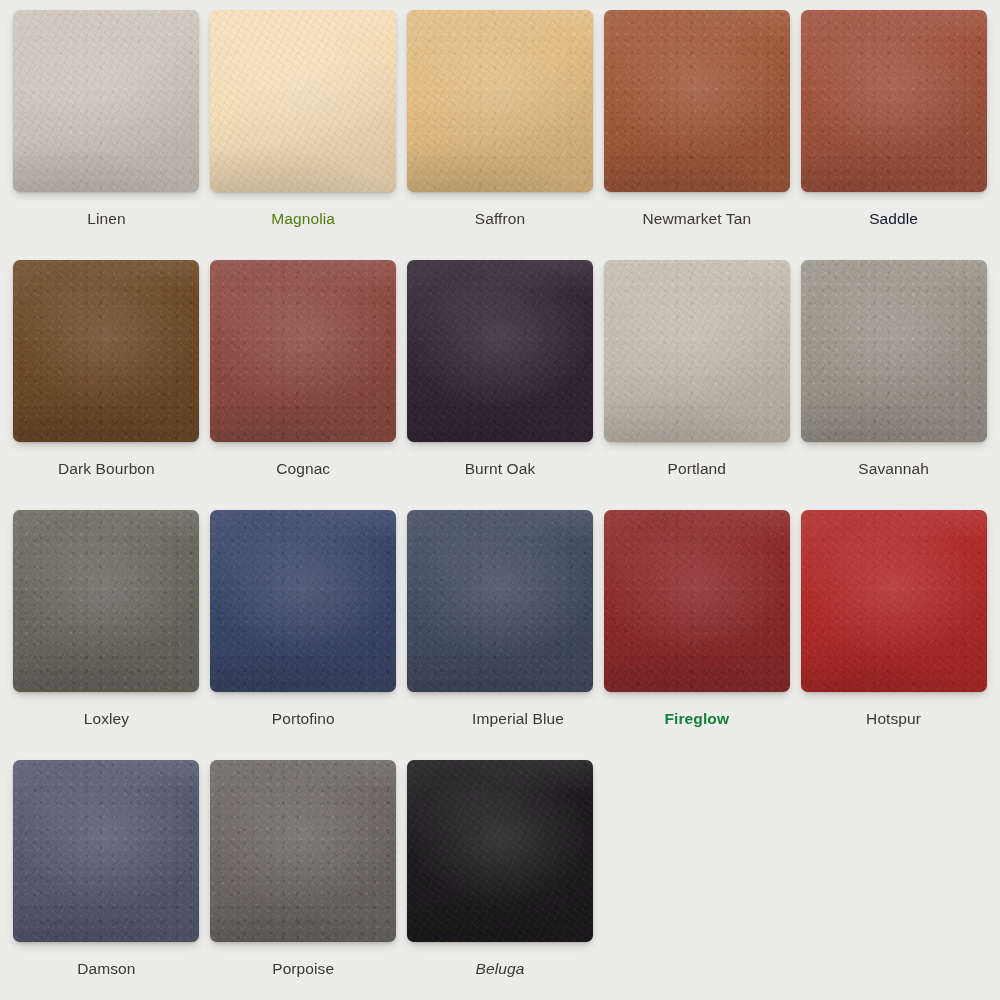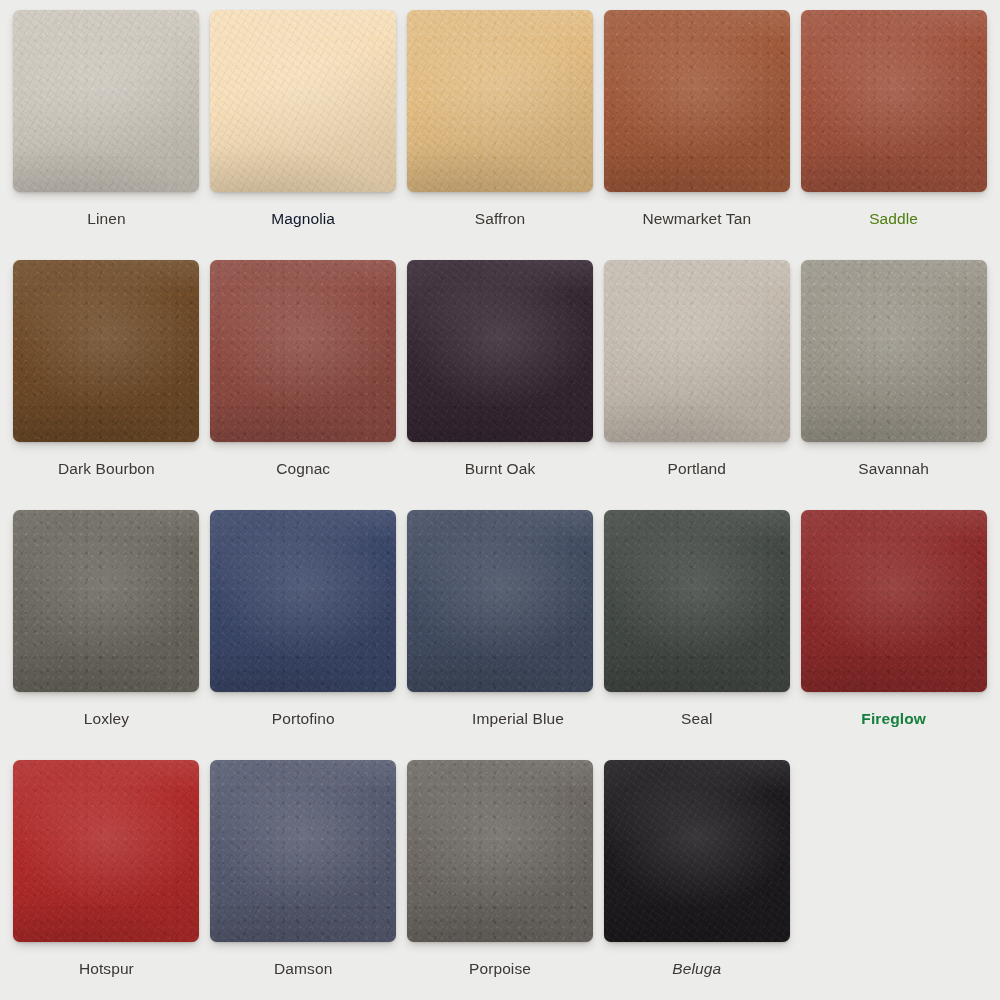--- a/index.html
+++ b/index.html
@@ -104,21 +104,21 @@
       </div>
       <div class="swatch-label" style="color: rgb(60, 55, 51);">Linen</div>
     </div>
     <div class="swatch-cell">
       <div class="swatch-chip" style="background-color: rgb(247, 223, 185);">
         <div class="grain grain-a"></div>
         <div class="grain grain-b"></div>
         <div class="grain grain-c"></div>
         <div class="grain grain-d"></div>
       </div>
-      <div class="swatch-label" style="color: #0f172a; text-align: center;">Magnolia</div>
+      <div class="swatch-label" style="color: #4d7c0f; text-align: center;">Magnolia</div>
     </div>
     <div class="swatch-cell">
       <div class="swatch-chip" style="background-color: rgb(227, 189, 131);">
         <div class="grain grain-a"></div>
         <div class="grain grain-b"></div>
         <div class="grain grain-c"></div>
         <div class="grain grain-d"></div>
       </div>
       <div class="swatch-label" style="color: rgb(60, 55, 51);">Saffron</div>
     </div>
@@ -131,21 +131,21 @@
       </div>
       <div class="swatch-label" style="color: rgb(60, 55, 51);">Newmarket Tan</div>
     </div>
     <div class="swatch-cell">
       <div class="swatch-chip" style="background-color: rgb(160, 82, 60);">
         <div class="grain grain-a"></div>
         <div class="grain grain-b"></div>
         <div class="grain grain-c"></div>
         <div class="grain grain-d"></div>
       </div>
-      <div class="swatch-label" style="color: #4d7c0f;">Saddle</div>
+      <div class="swatch-label" style="color: #0f172a;">Saddle</div>
     </div>
     <div class="swatch-cell">
       <div class="swatch-chip" style="background-color: rgb(110, 74, 39);">
         <div class="grain grain-a"></div>
         <div class="grain grain-b"></div>
         <div class="grain grain-c"></div>
         <div class="grain grain-d"></div>
       </div>
       <div class="swatch-label" style="color: rgb(60, 55, 51);">Dark Bourbon</div>
     </div>
@@ -206,29 +206,20 @@
     <div class="swatch-cell">
       <div class="swatch-chip" style="background-color: rgb(66, 76, 97);">
         <div class="grain grain-a"></div>
         <div class="grain grain-b"></div>
         <div class="grain grain-c"></div>
         <div class="grain grain-d"></div>
       </div>
       <div class="swatch-label" style="color: rgb(60, 55, 51); margin-left: 36px;">Imperial Blue</div>
     </div>
     <div class="swatch-cell">
-      <div class="swatch-chip" style="background-color: rgb(66, 72, 67);">
-        <div class="grain grain-a"></div>
-        <div class="grain grain-b"></div>
-        <div class="grain grain-c"></div>
-        <div class="grain grain-d"></div>
-      </div>
-      <div class="swatch-label" style="color: rgb(60, 55, 51);">Seal</div>
-    </div>
-    <div class="swatch-cell">
       <div class="swatch-chip" style="background-color: rgb(140, 42, 42);">
         <div class="grain grain-a"></div>
         <div class="grain grain-b"></div>
         <div class="grain grain-c"></div>
         <div class="grain grain-d"></div>
       </div>
       <div class="swatch-label" style="color: #15803d; font-weight: bold;">Fireglow</div>
     </div>
     <div class="swatch-cell">
       <div class="swatch-chip" style="background-color: rgb(176, 42, 40);">

